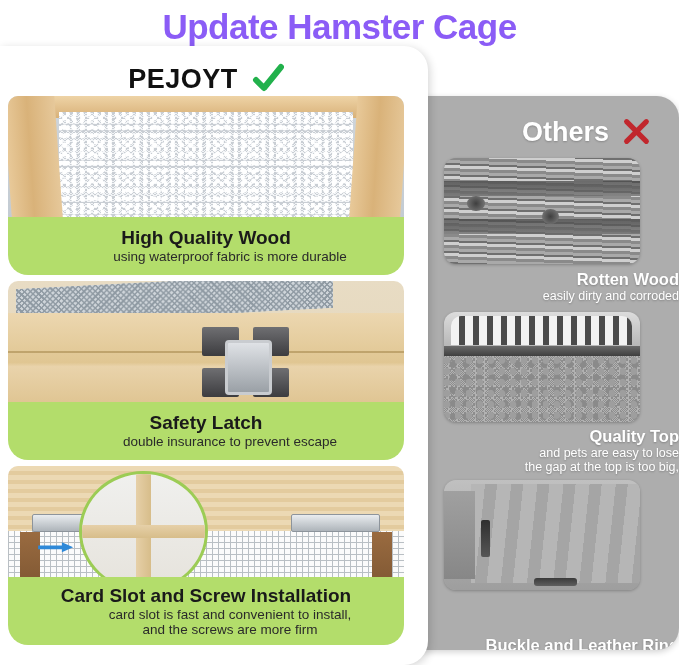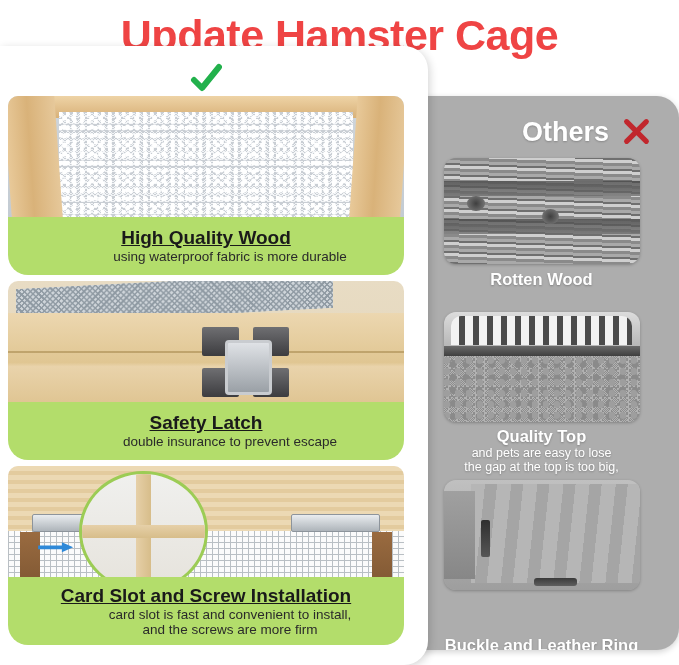--- a/index.html
+++ b/index.html
@@ -7,24 +7,24 @@
     width:679px;height:665px;
     background:#ffffff;
     font-family:"Liberation Sans", sans-serif;
     overflow:hidden;
     position:relative;
   }
   .page{position:relative;width:679px;height:665px;overflow:hidden;}
 
   
   .title{
-    position:absolute;left:0;top:12px;width:679px;height:46px;
+    position:absolute;left:0;top:4px;width:679px;height:46px;
     display:flex;align-items:center;justify-content:center;
-    font-size:43px;font-weight:bold;letter-spacing:-0.5px;
-    color:#ef4444;
+    font-size:35px;font-weight:bold;letter-spacing:-0.5px;
+    color:#8b5cf6;
     white-space:nowrap;
   }
 
   
   .others-panel{
     position:absolute;left:404px;top:96px;width:275px;height:554px;
     background:#adadad;
     border-radius:22px 22px 22px 22px;
     box-shadow:0 2px 6px rgba(0,0,0,0.18);
     overflow:hidden;
@@ -39,21 +39,21 @@
   }
   .x-icon{width:30px;height:30px;display:block;}
 
   .other-item{position:absolute;left:0;width:275px;}
   .other-photo{
     position:absolute;left:50%;transform:translateX(-50%);
     border-radius:12px;overflow:hidden;
     box-shadow:0 1px 3px rgba(0,0,0,0.25);
   }
   .other-cap{
-    position:absolute;left:0;width:275px;text-align:center;color:#ffffff;
+    position:absolute;left:0;width:275px;text-align:right;color:#ffffff;
     text-shadow:0 1px 2px rgba(0,0,0,0.25);
   }
   .other-cap .t{font-size:16.5px;font-weight:bold;line-height:19px;}
   .other-cap .s{font-size:12.5px;line-height:14px;font-weight:normal;}
 
   
   .main-card{
     position:absolute;left:0px;top:46px;width:428px;height:619px;
     background:#ffffff;
     border-radius:0 24px 24px 0;
@@ -74,21 +74,21 @@
     position:absolute;left:0;top:0;width:396px;
     border-radius:10px;overflow:hidden;
   }
   .banner{
     position:absolute;left:0;width:396px;
     background:#b3dd6b;
     border-radius:0 0 20px 20px;
     text-align:center;color:#1a1a1a;
     display:flex;flex-direction:column;align-items:center;justify-content:center;
   }
-  .banner .t{font-size:19px;font-weight:bold;line-height:22px;text-decoration:underline;}
+  .banner .t{font-size:19px;font-weight:bold;line-height:22px;}
   .banner .s{font-size:13.5px;line-height:15.5px;color:#2a2a2a;margin-left:48px;}
 
   
   .ph{position:absolute;inset:0;}
 
   
   .tray-bg{background:linear-gradient(180deg,#cfd6dc 0%,#c2cad2 100%);}
   .tray-foil{
     position:absolute;left:13%;top:12%;right:13%;bottom:0%;
     background:
@@ -263,20 +263,21 @@
       <div class="other-photo" style="top:62px;width:196px;height:106px;">
         <div class="gp rot">
           <div class="dark d1"></div>
             <div class="dark d2"></div>
           <div class="knot k1"></div>
             <div class="knot k2"></div>
         </div>
       </div>
       <div class="other-cap" style="top:174px;">
         <div class="t">Rotten Wood</div>
+        <div class="s">easily dirty and corroded</div>
       </div>
     </div>
 
     <div class="other-item" style="top:0;">
       <div class="other-photo" style="top:216px;width:196px;height:110px;">
         <div class="gp widen">
           <div class="bars"></div>
             <div class="rail"></div>
             <div class="bed"></div>
         </div>
@@ -301,20 +302,21 @@
         <div class="t">Buckle and Leather Ring</div>
         <div class="s">The installation is troublesome and not firm</div>
       </div>
     </div>
 
   </div>
 
   <div class="main-card">
 
     <div class="brand-row">
+      <span class="brand-name">PEJOYT</span>
       <svg class="check-icon" viewBox="0 0 32 32">
         <path d="M4 17 L12 25 L29 4" fill="none" stroke="#22b14c" stroke-width="6" stroke-linecap="round" stroke-linejoin="round"></path>
       </svg>
     </div>
 
     <div class="feature" style="top:50px;height:180px;">
       <div class="feature-photo" style="height:135px;">
         <div class="ph tray-bg">
           <div class="wood-top"></div>
           <div class="tray-foil"></div>

